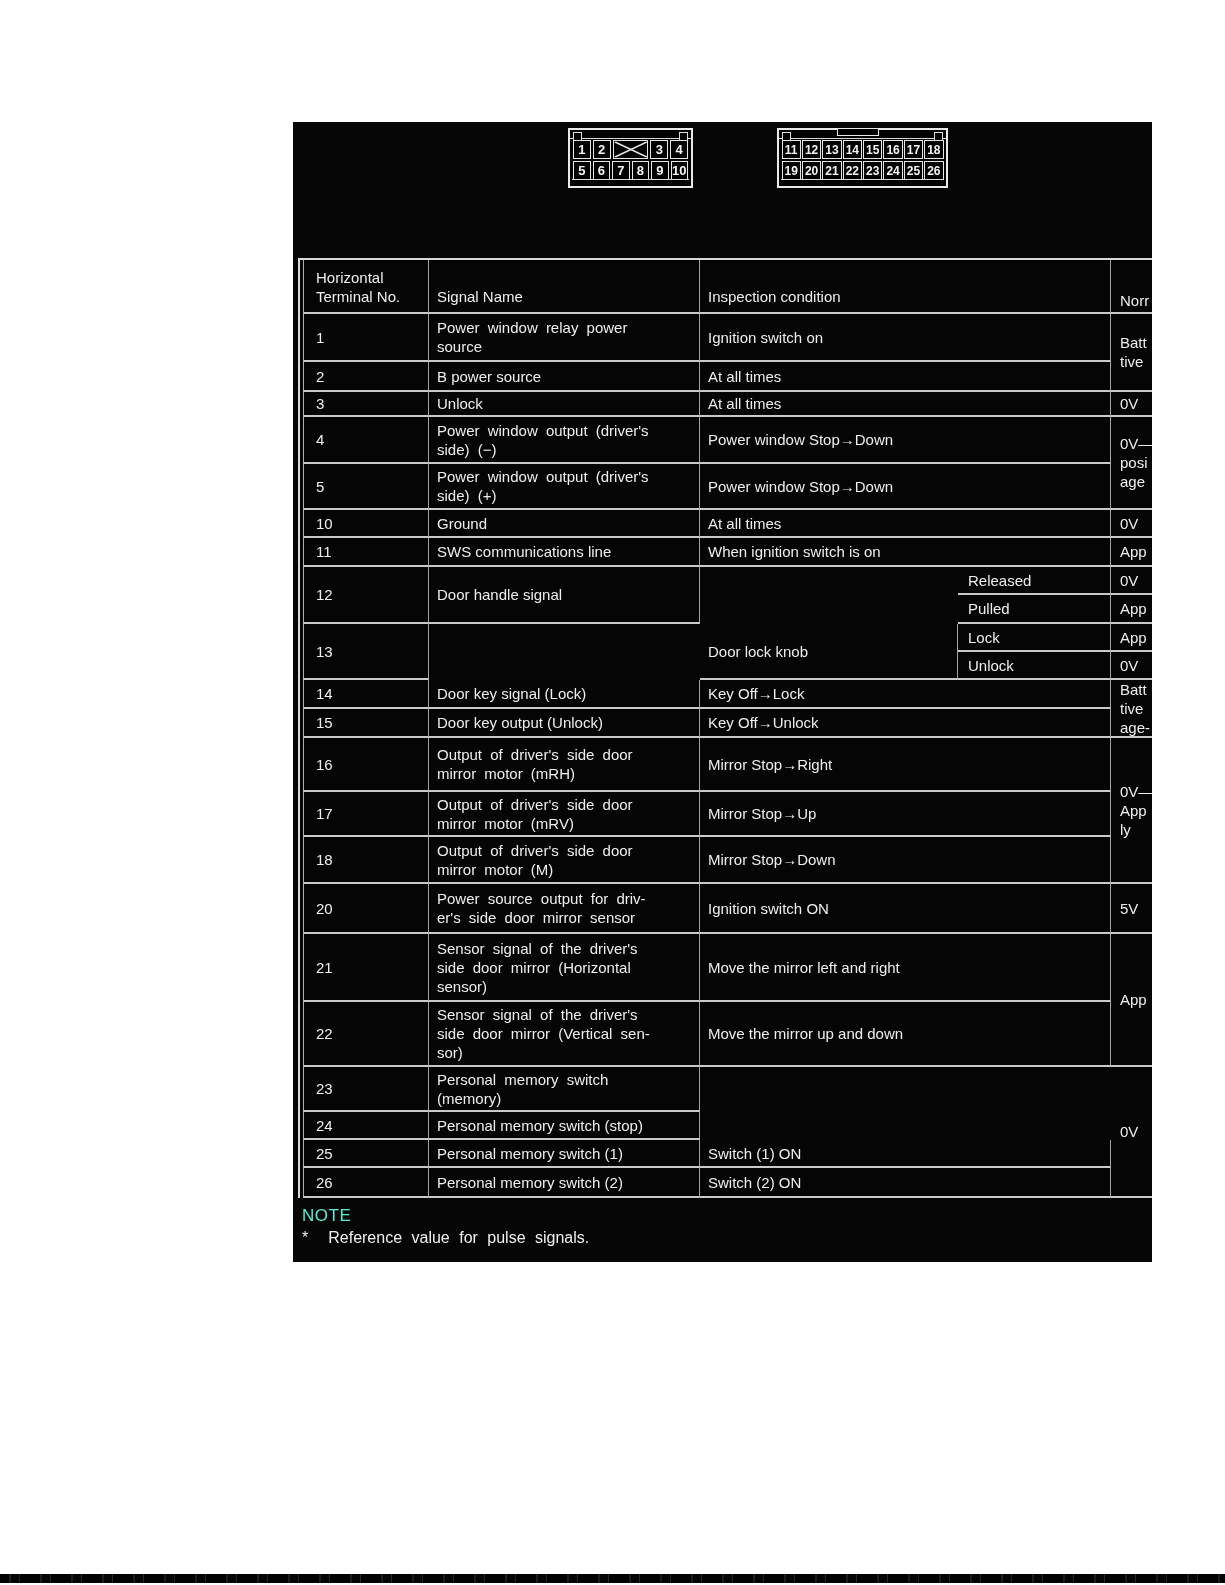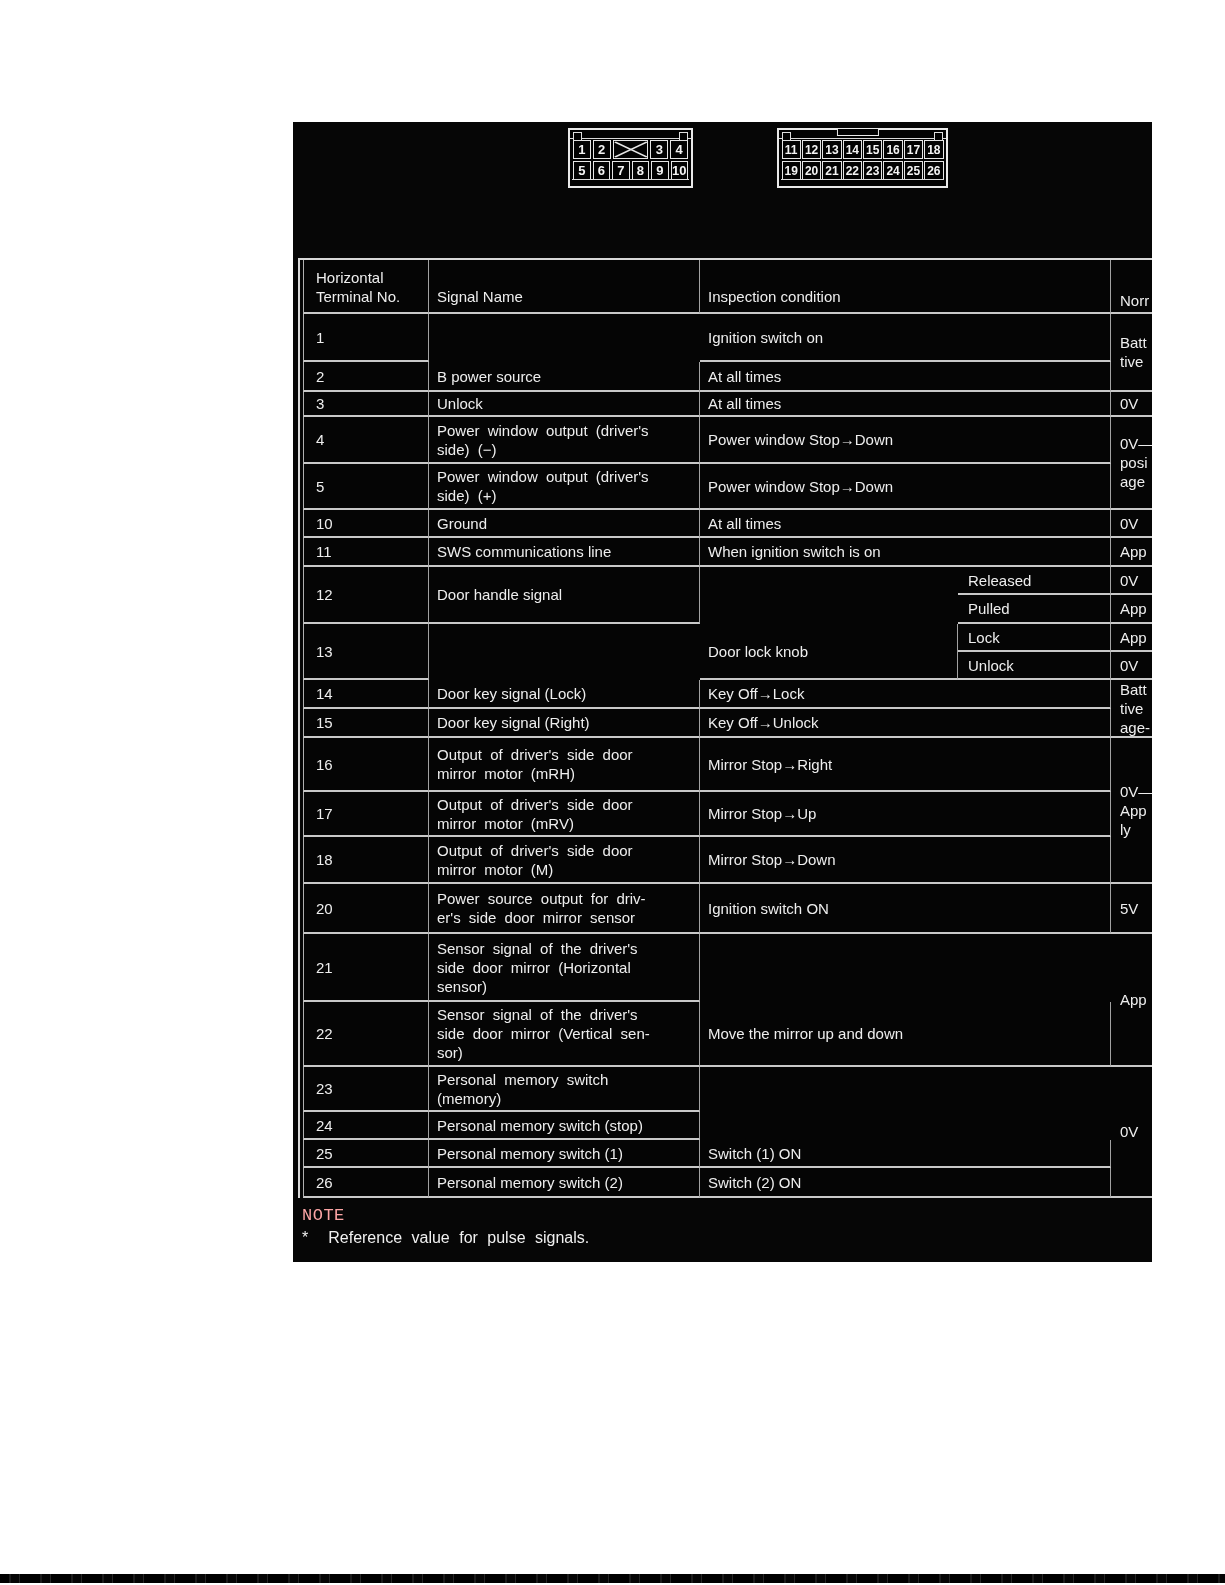--- a/index.html
+++ b/index.html
@@ -33,21 +33,21 @@
   .c{border-right:1px solid #a2a2a2;border-bottom:2px solid #c9c9c9;
      display:flex;align-items:center;padding:2px 8px;box-sizing:border-box;
      color:#eeeeee;font-size:15px;line-height:19px;overflow:hidden;}
   .c.num{padding-left:12px;border-left:1px solid #b0b0b0;}
   .c.h{align-items:flex-end;padding-bottom:6px;white-space:pre-line;}
   .c.j{white-space:pre-line;word-spacing:4px;}
   .c.val{border-right:none;white-space:pre-line;padding:2px 2px 2px 9px;overflow:visible;}
   .c.st{padding-left:10px;}
 
   
-  .note-title{position:absolute;left:9px;top:1084px;color:#fca5a5;font-size:17px;letter-spacing:0.5px;font-family:Liberation Mono, monospace;}
+  .note-title{position:absolute;left:9px;top:1084px;color:#5eead4;font-size:17px;letter-spacing:0.5px;}
   .note-line{position:absolute;left:9px;top:1107px;color:#f0f0f0;font-size:16px;display:flex;gap:20px;word-spacing:5px;}
 
   
   .artifact{position:absolute;left:0;top:1574px;width:1225px;height:9px;
     background:repeating-linear-gradient(90deg,#000 0 9px,#1c1c1c 9px 11px,#050505 11px 19px,#262626 19px 20px,#000 20px 31px);}
 </style>
 </head>
 <body>
 
 <div class="panel">
@@ -113,20 +113,22 @@
 
   <div class="ttable">
 
     <div class="c h num" style="grid-area:1/1/2/2">Horizontal
 Terminal No.</div>
     <div class="c h" style="grid-area:1/3/2/5">Inspection condition</div>
     <div class="c h" style="grid-area:1/2/2/3">Signal Name</div>
     <div class="c h val" style="grid-area:1/5/2/6">Norr</div>
 
     <div class="c num" style="grid-area:2/1/3/2">1</div>
+    <div class="c j" style="grid-area:2/2/3/3">Power window relay power
+source</div>
     <div class="c" style="grid-area:2/3/3/5">Ignition switch on</div>
     <div class="c val" style="grid-area:2/5/4/6">Batt
 tive</div>
 
     <div class="c num" style="grid-area:3/1/4/2">2</div>
     <div class="c" style="grid-area:3/2/4/3">B power source</div>
     <div class="c" style="grid-area:3/3/4/5">At all times</div>
 
     <div class="c num" style="grid-area:4/1/5/2">3</div>
     <div class="c" style="grid-area:4/2/5/3">Unlock</div>
@@ -171,21 +173,21 @@
     <div class="c val" style="grid-area:12/5/13/6">0V</div>
 
     <div class="c num" style="grid-area:13/1/14/2">14</div>
     <div class="c" style="grid-area:13/3/14/5">Key Off→Lock</div>
     <div class="c" style="grid-area:13/2/14/3">Door key signal (Lock)</div>
     <div class="c val" style="grid-area:13/5/15/6">Batt
 tive
 age-</div>
 
     <div class="c num" style="grid-area:14/1/15/2">15</div>
-    <div class="c" style="grid-area:14/2/15/3">Door key signal (Right)</div>
+    <div class="c" style="grid-area:14/2/15/3">Door key output (Unlock)</div>
     <div class="c" style="grid-area:14/3/15/5">Key Off→Unlock</div>
 
     <div class="c num" style="grid-area:15/1/16/2">16</div>
     <div class="c j" style="grid-area:15/2/16/3">Output of driver's side door
 mirror motor (mRH)</div>
     <div class="c" style="grid-area:15/3/16/5">Mirror Stop→Right</div>
     <div class="c val" style="grid-area:15/5/18/6">0V—
 App
 ly</div>
 
@@ -202,20 +204,21 @@
     <div class="c num" style="grid-area:18/1/19/2">20</div>
     <div class="c j" style="grid-area:18/2/19/3">Power source output for driv-
 er's side door mirror sensor</div>
     <div class="c" style="grid-area:18/3/19/5">Ignition switch ON</div>
     <div class="c val" style="grid-area:18/5/19/6">5V</div>
 
     <div class="c num" style="grid-area:19/1/20/2">21</div>
     <div class="c j" style="grid-area:19/2/20/3">Sensor signal of the driver's
 side door mirror (Horizontal
 sensor)</div>
+    <div class="c" style="grid-area:19/3/20/5">Move the mirror left and right</div>
     <div class="c val" style="grid-area:19/5/21/6">App</div>
 
     <div class="c num" style="grid-area:20/1/21/2">22</div>
     <div class="c j" style="grid-area:20/2/21/3">Sensor signal of the driver's
 side door mirror (Vertical sen-
 sor)</div>
     <div class="c" style="grid-area:20/3/21/5">Move the mirror up and down</div>
 
     <div class="c num" style="grid-area:21/1/22/2">23</div>
     <div class="c j" style="grid-area:21/2/22/3">Personal memory switch

